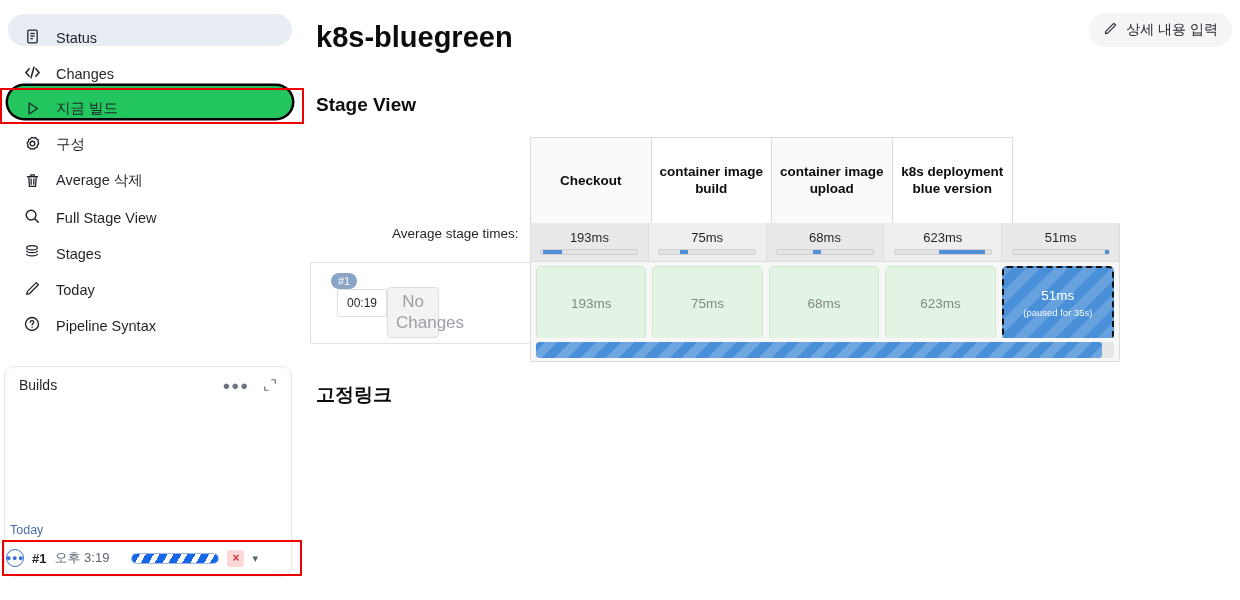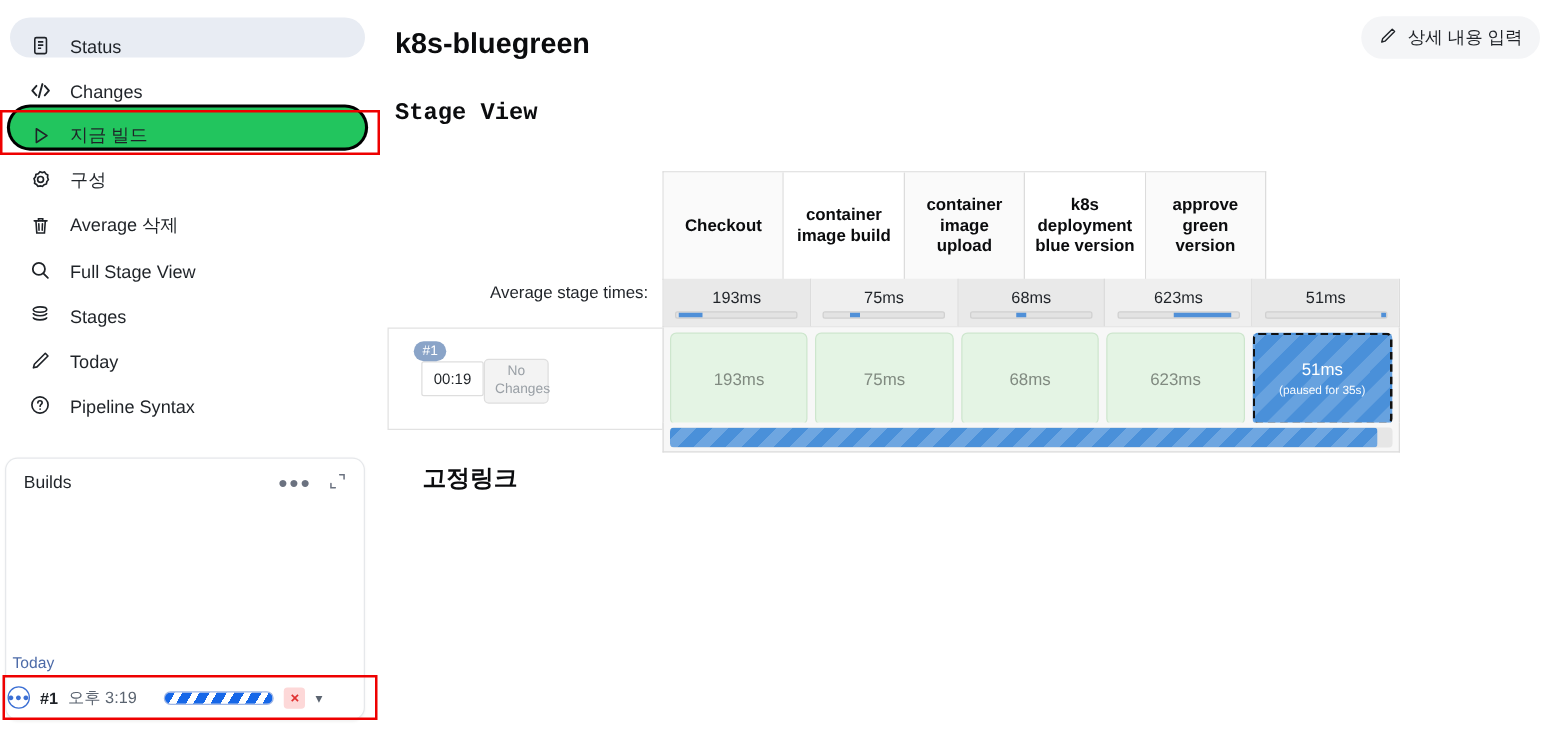--- a/index.html
+++ b/index.html
@@ -93,34 +93,34 @@
     background: #fdd8d8; color: #e03131;
     display: flex; align-items: center; justify-content: center;
     font-size: 12px; font-weight: bold; cursor: pointer;
   }
   .build-caret { color: #5b6470; font-size: 11px; cursor: pointer; }
 
   
   .main { position: absolute; left: 300px; top: 0; right: 0; height: 600px; }
   .page-title {
     position: absolute; left: 16px; top: 21px;
-    font-size: 23px; font-weight: bold; color: #0b0c0e;
+    font-size: 29px; font-weight: bold; color: #0b0c0e;
   }
   .detail-btn {
     position: absolute; right: 8px; top: 13px;
     display: flex; align-items: center; gap: 8px;
     height: 34px; padding: 0 14px; border-radius: 17px;
     background: #f4f5f7; font-size: 14px; color: #1f2328; cursor: pointer;
   }
   .section-title {
     position: absolute; left: 16px;
     font-size: 19px; font-weight: bold; color: #0b0c0e;
   }
-  #stage-view-title { top: 79px; font-family: Liberation Mono, monospace; }
-  #permalinks-title { top: 370px; font-size: 19px; margin-left: 22px; }
+  #stage-view-title { top: 94px; }
+  #permalinks-title { top: 382px; font-size: 19px; }
 
   
   .stage-wrap {
     position: absolute; left: 6px; top: 125px;
     width: 820px; height: 243px;
   }
   .avg-label {
     position: absolute; left: 86px; top: 101px;
     font-size: 13.5px; color: #1f2328; white-space: nowrap;
   }
@@ -183,21 +183,21 @@
   }
   .run-chip-time {
     position: absolute; left: 26px; top: 26px;
     background: #fff; border: 1px solid #dedede;
     font-size: 12px; color: #1f2328;
     padding: 6px 9px; border-radius: 2px; z-index: 2;
   }
   .run-chip-changes {
     position: absolute; left: 76px; top: 24px;
     background: #f3f3f3; border: 1px solid #dedede;
-    font-size: 11px; color: #9aa0a6; text-align: center;
+    font-size: 17px; color: #9aa0a6; text-align: center;
     padding: 3px 8px; border-radius: 4px; line-height: 1.25;
     z-index: 1; width: 52px;
   }
   .cells {
     position: absolute; left: 224px; top: 0;
     width: 590px; height: 82px;
     display: flex; gap: 6px; padding: 4px 5px;
     background: #f7f7f7;
     border-left: 1px solid #dcdcdc; border-right: 1px solid #dcdcdc;
   }
@@ -387,21 +387,20 @@
 
     <div class="stage-wrap">
 
       <div class="avg-label">Average stage times:</div>
 
       <div class="cols" id="stage-headers">
           <div class="col-head">Checkout</div>
           <div class="col-head">container image build</div>
           <div class="col-head">container image upload</div>
           <div class="col-head">k8s deployment blue version</div>
-          <div class="col-head">approve green version</div>
         </div>
       <div class="avg-row" id="stage-averages">
           <div class="avg-cell">
             <div class="avg-time">193ms</div>
             <div class="avg-bar">
               <i style="left: 2%; width: 20%;"></i>
             </div>
           </div>
           <div class="avg-cell">
             <div class="avg-time">75ms</div>

